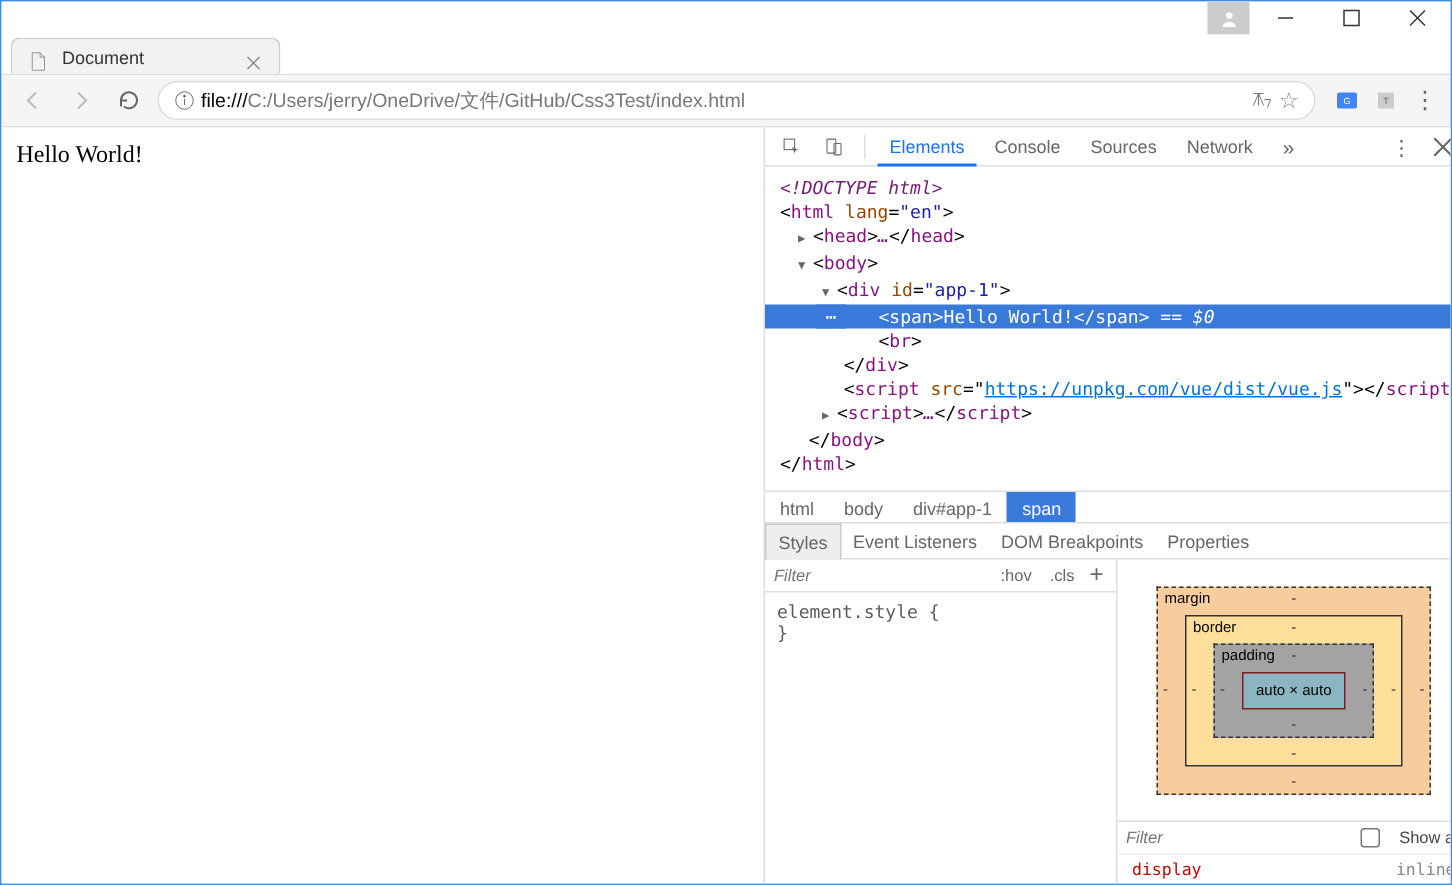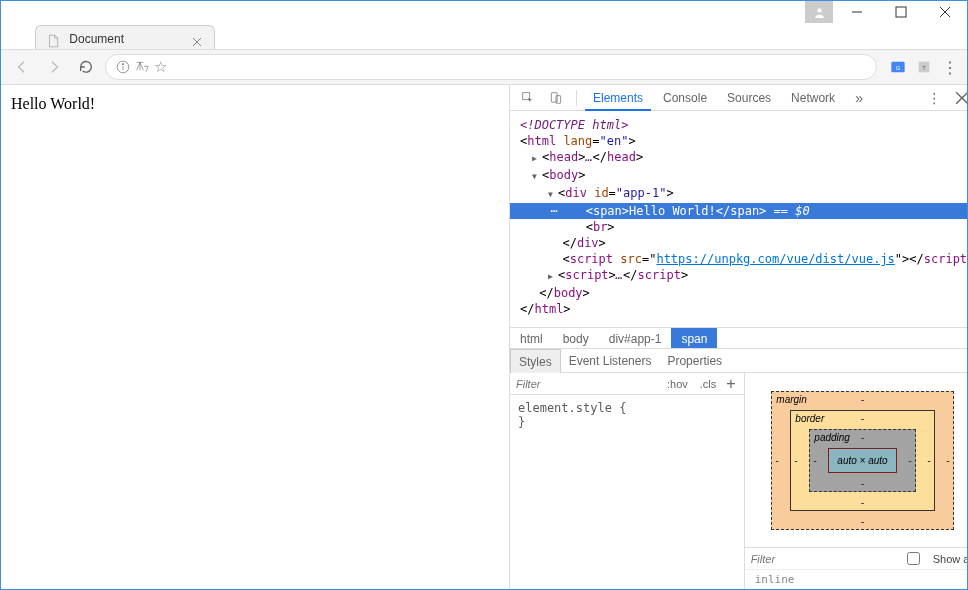--- a/index.html
+++ b/index.html
@@ -7,21 +7,21 @@
   
   
   .titlebar { height: 22px; background: #fff; display: flex; justify-content: flex-end; align-items: center; }
   .titlebar .user-btn { width: 28px; height: 22px; background: #ccc; margin-right: 2px; display:flex; align-items:center; justify-content:center; }
   .titlebar .user-btn svg { width:13px; height:13px; fill:#fff;}
   .win-btns { display:flex; }
   .win-btn { width: 44px; height: 22px; display:flex; align-items:center; justify-content:center; cursor:pointer;}
   .win-btn svg { width:12px; height:12px; stroke:#333; stroke-width:1; fill:none;}
   
   
-  .tabstrip { height: 26px; background: #fff; position: relative; padding-left: 6px; margin-left: 28px;}
+  .tabstrip { height: 26px; background: #fff; position: relative; padding-left: 6px;}
   .tab { position: relative; top:2px; display:inline-block; height:24px; background:#f2f2f2; border:1px solid #ccc; border-bottom:none; min-width:180px; padding:0 28px 0 10px; line-height:24px; border-radius: 6px 6px 0 0;}
   .tab .favicon { width:14px; height:14px; display:inline-block; vertical-align:middle; margin-right:6px; }
   .tab .favicon svg { width:14px; height:14px; fill:none; stroke:#888;}
   .tab .close { position:absolute; right:8px; top:5px; width:14px; height:14px;}
   .tab .close svg { width:10px; height:10px; stroke:#888; stroke-width:1;}
   .tab-title { vertical-align:middle; color:#333; font-size:12px;}
   
   
   .toolbar { height: 36px; border-top:1px solid #ddd; border-bottom:1px solid #ddd; background:#f5f5f5; display:flex; align-items:center; padding:0 8px; gap:6px;}
   .tbtn { width:26px; height:26px; display:flex; align-items:center; justify-content:center; cursor:pointer; border-radius:13px;}
@@ -77,21 +77,21 @@
   .styles-left { flex: 0 0 232px; border-right:1px solid #ddd; display:flex; flex-direction:column;}
   .filterbar { height:22px; border-bottom:1px solid #ddd; display:flex; align-items:center; padding:0 6px; gap:4px;}
   .filterbar input { border:none; outline:none; flex:1; font-size:11px; font-style:italic; color:#999;}
   .filterbar .lbl { color:#666; font-size:11px; padding:0 4px; cursor:pointer;}
   .filterbar .plus { font-size:16px; color:#666; cursor:pointer; padding:0 2px;}
   .rules { padding:6px 8px; font-family: Consolas, monospace; font-size:12px; color:#5c5c5c;}
   
   
   .box-right { flex:1; display:flex; flex-direction:column;}
   .box-wrap { flex:1; display:flex; align-items:center; justify-content:center; padding:8px;}
-  .lvl { position:relative; padding:18px; font-size:10px;font-style:italic;}
+  .lvl { position:relative; padding:18px; font-size:10px;}
   .lvl .lbl { position:absolute; top:2px; left:4px;}
   .lvl .dash { position:absolute; font-size:10px; color:#333;}
   .dash.t{top:2px;left:50%;transform:translateX(-50%);}
   .dash.b{bottom:2px;left:50%;transform:translateX(-50%);}
   .dash.l{left:3px;top:50%;transform:translateY(-50%);}
   .dash.r{right:3px;top:50%;transform:translateY(-50%);}
   .margin-box { background:#f9cc9d; border:1px dashed #333;}
   .border-box { background:#fddf9b; border:1px solid #333;}
   .padding-box { background:#a3a3a3; border:1px dashed #333;}
   .content-box { background:#8bb5c0; border:1px solid #7f1d1d; padding:6px 8px; font-size:10px;}
@@ -162,20 +162,21 @@
         <path d="M4 12a8 8 0 1 1 3 6"></path>
         <polyline points="4 18 4 12 10 12" fill="none"></polyline>
       </svg>
     </div>
   <div class="addrbar">
     <span class="info"><svg viewBox="0 0 24 24">
           <circle cx="12" cy="12" r="10"></circle>
           <line x1="12" y1="10" x2="12" y2="17"></line>
           <circle cx="12" cy="7" r="1" fill="#555"></circle>
         </svg></span>
+    <span class="url"><span class="dark">file:///</span><span>C:/Users/jerry/OneDrive/文件/GitHub/Css3Test/index.html</span></span>
     <span style="width:16px;height:16px;"><svg viewBox="0 0 24 24" style="stroke:#777">
           <path d="M4 5h10M9 5v12M4 17l5-12 5 12" fill="none"></path>
           <path d="M15 11h6l-3 8" fill="none"></path>
         </svg></span>
     <span style="font-size:15px;color:#888;">☆</span>
   </div>
   <div class="right-icons">
     <span class="icn">
         <svg viewBox="0 0 24 24">
           <rect x="2" y="4" width="20" height="16" rx="2" fill="#4285f4"></rect>
@@ -246,20 +247,21 @@
     <div class="crumbs">
       <div class="crumb">html</div>
       <div class="crumb">body</div>
       <div class="crumb">div#app-1</div>
       <div class="crumb active">span</div>
     </div>
 
     <div class="subtabs">
       <div class="subtab active">Styles</div>
       <div class="subtab">Event Listeners</div>
+      <div class="subtab">DOM Breakpoints</div>
       <div class="subtab">Properties</div>
     </div>
 
     <div class="bottom">
 
       <div class="styles-left">
         <div class="filterbar">
           <input placeholder="Filter" style="">
           <span class="lbl">:hov</span>
           <span class="lbl">.cls</span>
@@ -295,18 +297,19 @@
               </div>
             </div>
           </div>
         </div>
         <div class="comp-filter">
           <input placeholder="Filter" style="">
           <input type="checkbox" style="">
           <span style="font-size:11px;color:#444;">Show all</span>
         </div>
         <div class="comp-row">
+          <span class="prop">display</span>
           <span class="val">inline</span>
         </div>
       </div>
     </div>
   </div>
 </div>
 
 </body></html>

